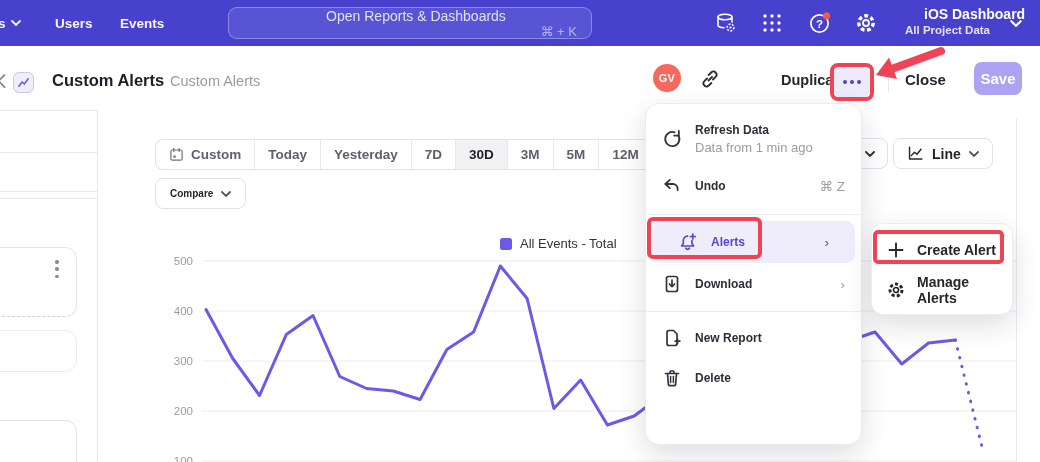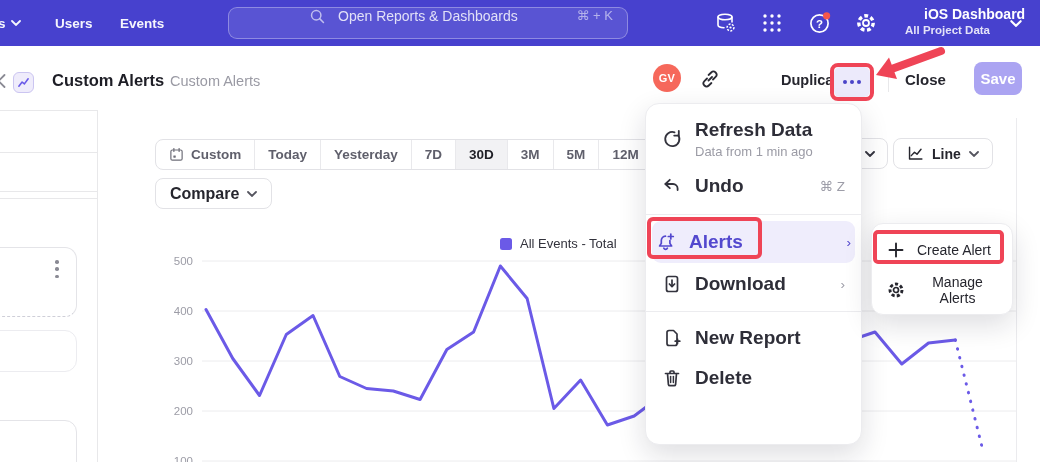--- a/index.html
+++ b/index.html
@@ -4,23 +4,23 @@
 <style>
   * { margin:0; padding:0; box-sizing:border-box; }
   html,body { width:1040px; height:462px; overflow:hidden; background:#fff;
     font-family:"Liberation Sans","DejaVu Sans",sans-serif; }
   #stage { position:relative; width:1040px; height:462px; }
 
   
   #topnav { position:absolute; left:0; top:0; width:1040px; height:46px; background:#4741CE; color:#fff; }
   .nav-item { position:absolute; top:0; height:46px; display:flex; align-items:center; gap:5px;
     font-size:13.5px; font-weight:600; color:rgba(255,255,255,0.95); cursor:pointer; }
-  #search-bar { position:absolute; left:228px; top:7px; width:400px; height:32px; border-radius:9px;
+  #search-bar { position:absolute; left:228px; top:7px; width:364px; height:32px; border-radius:9px;
     background:rgba(255,255,255,0.10); border:1px solid rgba(255,255,255,0.32);
-    display:flex; color:rgba(255,255,255,0.82); font-size:14px; }
+    display:flex; align-items:center; color:rgba(255,255,255,0.82); font-size:14px;flex-direction:column; }
   #search-bar .ph { margin-left:12px; }
   #search-bar .kbd { margin-left:auto; margin-right:14px; color:rgba(255,255,255,0.55); font-size:13px; }
   .nav-icon { position:absolute; top:11px; width:24px; height:24px; color:#fff; cursor:pointer; }
   #project-switch { position:absolute; left:905px; top:5px; width:130px; height:38px; cursor:pointer; color:#fff; }
   #project-name { font-size:14px; font-weight:700; line-height:19px;margin-left:19px; }
   #project-scope { font-size:11.5px; font-weight:600; color:rgba(255,255,255,0.85); line-height:13px; }
 
   
   #header { position:absolute; left:0; top:46px; width:1040px; height:64px; background:#fff; }
   #report-icon-tile { position:absolute; left:13px; top:26px; width:21px; height:21px; border-radius:6px;
@@ -49,53 +49,53 @@
   #sb-kebab i { width:3.5px; height:3.5px; border-radius:50%; background:#8A8A94; display:block; }
 
   
   #range-control { position:absolute; left:155px; top:139px; height:31px; display:flex; align-items:stretch;
     border:1px solid #E2E2E6; border-radius:8px; background:#fff; overflow:hidden; }
   .seg { display:flex; align-items:center; justify-content:center; gap:7px; padding:0 13px;
     font-size:13.5px; font-weight:600; color:#5F5F6B; border-right:1px solid #E9E9EC; cursor:pointer; white-space:nowrap; }
   .seg:last-child { border-right:none; }
   .seg.selected { background:#F2F2F4; color:#1F1F26; font-weight:700; }
   #compare-btn { position:absolute; left:155px; top:178px; height:31px; padding:0 14px; display:flex; align-items:center;
-    gap:8px; border:1px solid #E2E2E6; border-radius:8px; background:#fff; font-size:16px; font-weight:700; color:#26262E; cursor:pointer; }
+    gap:8px; border:1px solid #E2E2E6; border-radius:8px; background:#fff; font-size:10px; font-weight:700; color:#26262E; cursor:pointer; }
   #hidden-dropdown { position:absolute; left:800px; top:138px; width:88px; height:31px; border:1px solid #E2E2E6;
     border-radius:8px; background:#fff; z-index:5; cursor:pointer; }
   #line-btn { position:absolute; left:893px; top:138px; height:31px; padding:0 13px; display:flex; align-items:center;
     gap:8px; border:1px solid #E2E2E6; border-radius:8px; background:#fff; font-size:14px; font-weight:700; color:#26262E; cursor:pointer; }
   .chev { width:10px; height:6px; }
   #card-right-border { position:absolute; left:1016px; top:118px; width:1px; height:344px; background:#EBEBEE; }
 
   
   #chart-svg { position:absolute; left:0; top:0; z-index:1; }
   #legend { position:absolute; left:488px; top:236px; display:flex; align-items:center; gap:8px; z-index:1; cursor:pointer;padding-left:12px; }
   #legend .sw { width:12px; height:12px; border-radius:2.5px; background:#6B5AE7; }
   #legend .lt { font-size:13px; color:#32323C; }
 
   
   #menu { position:absolute; left:645px; top:103px; width:217px; height:342px; background:#fff; border:1px solid #ECECEF;
     border-radius:14px; box-shadow:0 10px 28px rgba(20,20,40,0.14); z-index:10; padding-top:10px; }
   .mi { display:flex; align-items:center; gap:13px; padding:0 16px; cursor:pointer; color:#2E2E38; }
   .mi .micon { width:20px; height:20px; flex:0 0 20px; color:#33333D; }
-  .mi .mlabel { font-size:19px; font-weight:600; }
+  .mi .mlabel { font-size:12px; font-weight:600; }
   .mi .msub { font-size:13px; color:#9B9BA5; font-weight:400; margin-top:3px; }
   .mi .mright { margin-left:auto; color:#9D9DA8; font-size:13.5px; }
   .mi.two { height:50px; align-items:center; }
   .mdiv { height:1px; background:#ECECEF; margin:6px 0; }
-  .mi.hl { background:#EFEDFC; border-radius:9px; margin:0 6px; padding:0 4px; color:#5348CE; }
+  .mi.hl { background:#EFEDFC; border-radius:9px; margin:0 6px; padding:0 26px; color:#5348CE; }
   .mi.hl .micon { color:#5348CE; }
   .mi.hl .mright { color:#5348CE; }
 
   
   #submenu { position:absolute; left:871px; top:223px; width:142px; height:92px; background:#fff; border:1px solid #ECECEF;
     border-radius:12px; box-shadow:0 10px 28px rgba(20,20,40,0.14); z-index:11; padding-top:6px; }
   #submenu .mi { height:40px; padding:0 14px; gap:11px; }
-  #submenu .mlabel { font-size:14px; font-weight:400; color:#26262E;text-align:center; }
+  #submenu .mlabel { font-size:14px; font-weight:700; color:#26262E; }
 
   
   .anno { position:absolute; border:4px solid #EF4456; z-index:20; pointer-events:none; }
   #anno-arrow { position:absolute; left:0; top:0; z-index:21; pointer-events:none; }
 </style>
 </head>
 <body>
 
 <div id="stage">
 

